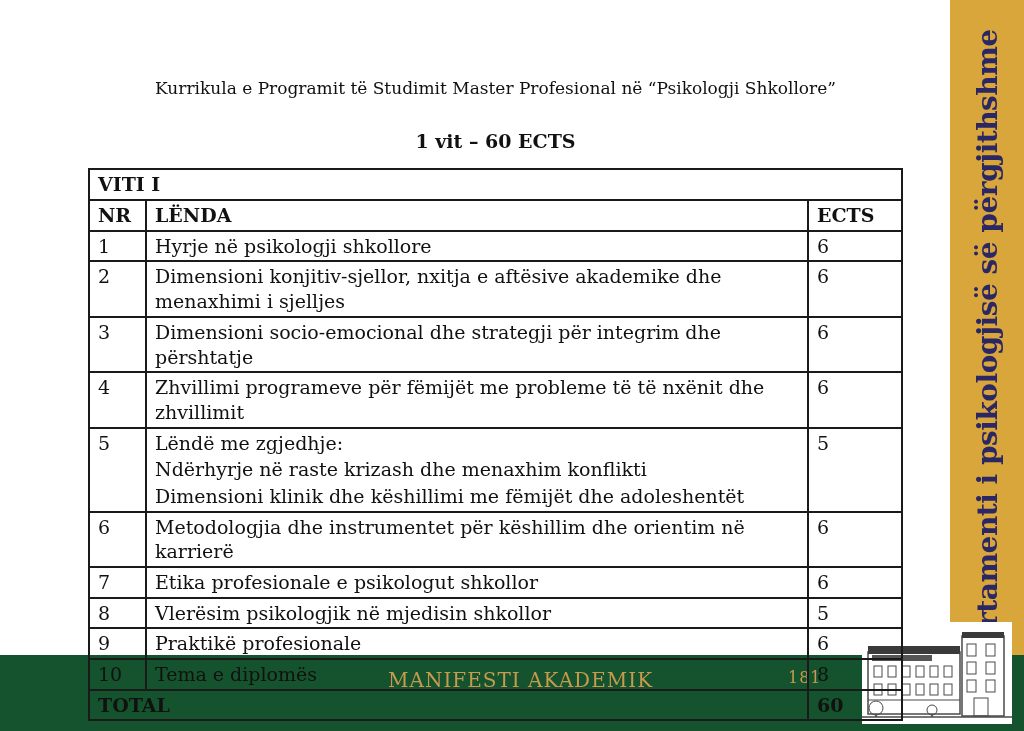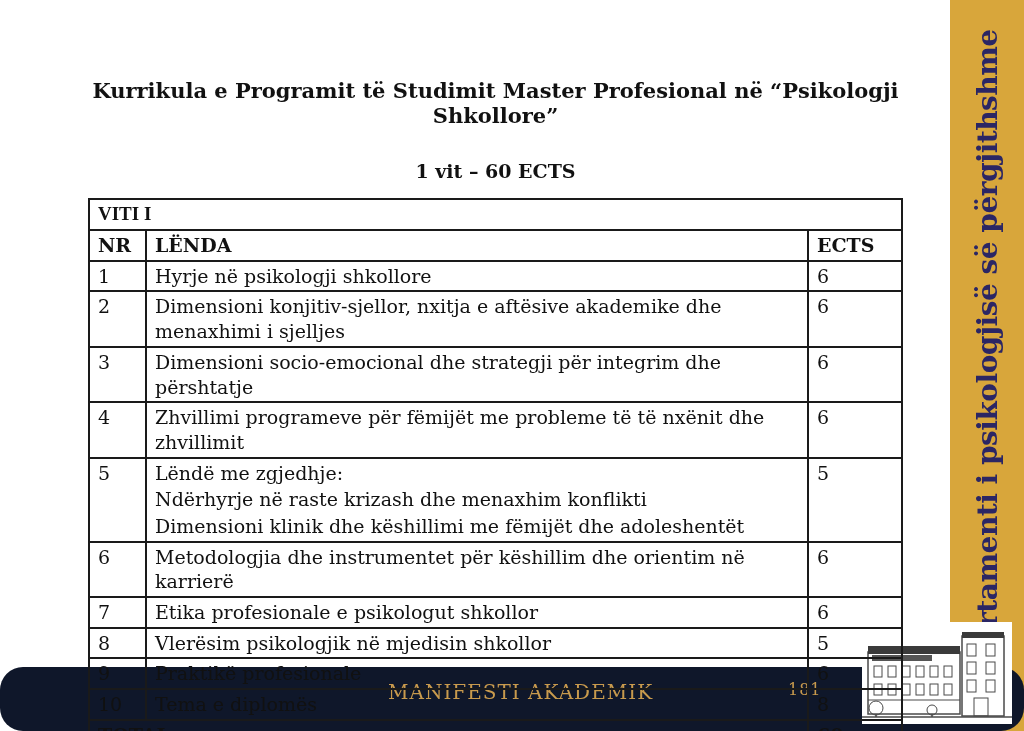--- a/index.html
+++ b/index.html
@@ -19,57 +19,56 @@
     writing-mode:vertical-rl;transform:rotate(180deg);
     display:flex;align-items:center;justify-content:flex-start;
   }
   .vtext{
     font-weight:bold;font-size:28px;letter-spacing:-0.5px;
     color:#2b2664;white-space:nowrap;
     font-family:"DejaVu Serif","Liberation Serif",serif;
   }
   
   .footer-bar{
-    position:absolute;left:0;bottom:0;width:1024px;height:64px;
-    background:#0f172a;
-    border-radius:23px;
+    position:absolute;left:0;bottom:0;width:1024px;height:76px;
+    background:#14532d;
   }
   .footer-text{
     position:absolute;left:388px;top:13px;
     color:#c89a4d;font-size:20px;letter-spacing:1px;
   }
   .footer-page{
     position:absolute;left:788px;top:13px;
     color:#c89a4d;font-size:16px;letter-spacing:1px;
   }
   
   .logo-box{
     position:absolute;left:862px;top:622px;width:150px;height:102px;
     background:#ffffff;
   }
   .logo-box svg{display:block;width:100%;height:100%;}
   
   .content{position:absolute;left:88px;top:0;width:815px;}
   .title{
-    margin-top:78px;text-align:center;font-weight:bold;font-size:21px;
+    margin-top:78px;text-align:center;font-weight:normal;font-size:17px;
     line-height:1.2;
   }
   .subtitle{
     margin-top:32px;text-align:center;font-weight:bold;font-size:19px;
   }
   table.curriculum{
     margin-top:16px;border-collapse:collapse;width:815px;
     font-size:19px;
   }
   table.curriculum td,table.curriculum th{
     border:2px solid #1a1a1a;
     padding:2px 8px;vertical-align:top;line-height:1.3;
     text-align:left;
   }
-  th.viti{font-size:19px;font-weight:bold;font-family:Liberation Serif, serif;}
+  th.viti{font-size:19px;font-weight:bold;}
   th.col-nr{width:39px;text-align:center;margin-left:48px;}
   th.col-ects{width:76px;text-align:left;margin-top:24px;}
   td.nr{text-align:center;}
   td.ects{text-align:center;}
   td.total-label{font-weight:bold;}
   td.total-value{font-weight:bold;text-align:center;}
   .para + .para{margin-top:2px;}
 </style>
 </head>
 <body>

